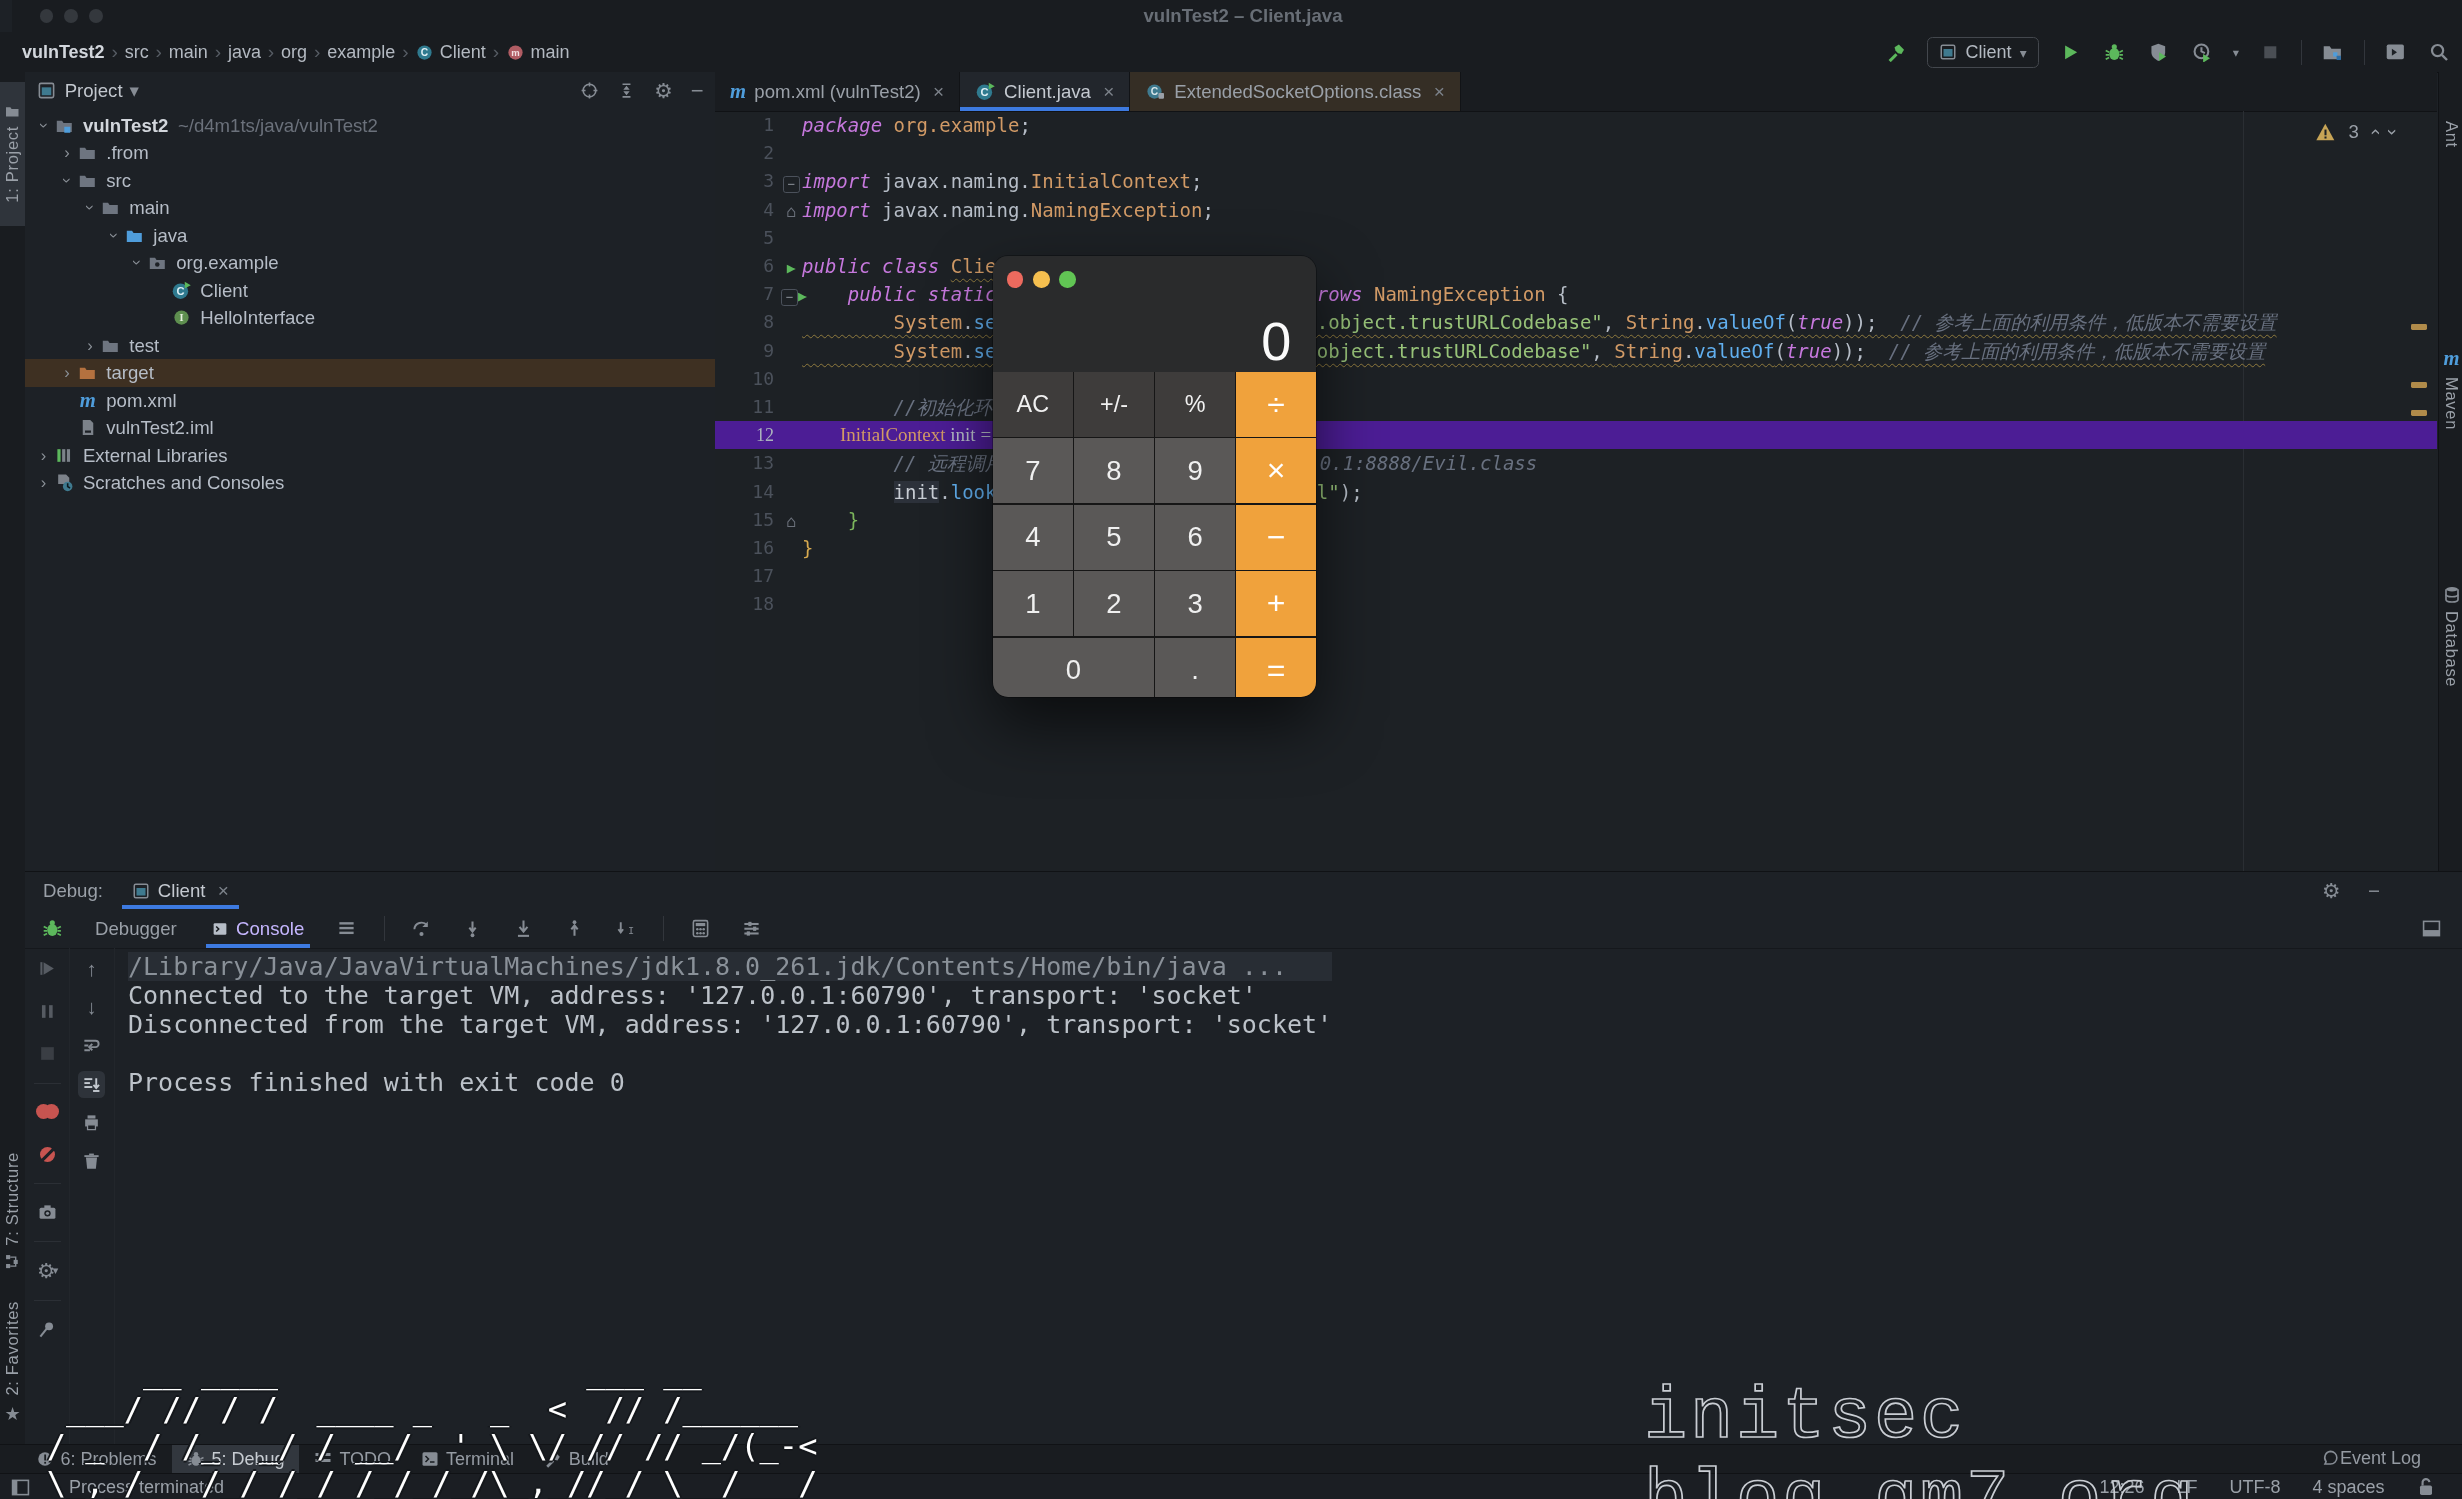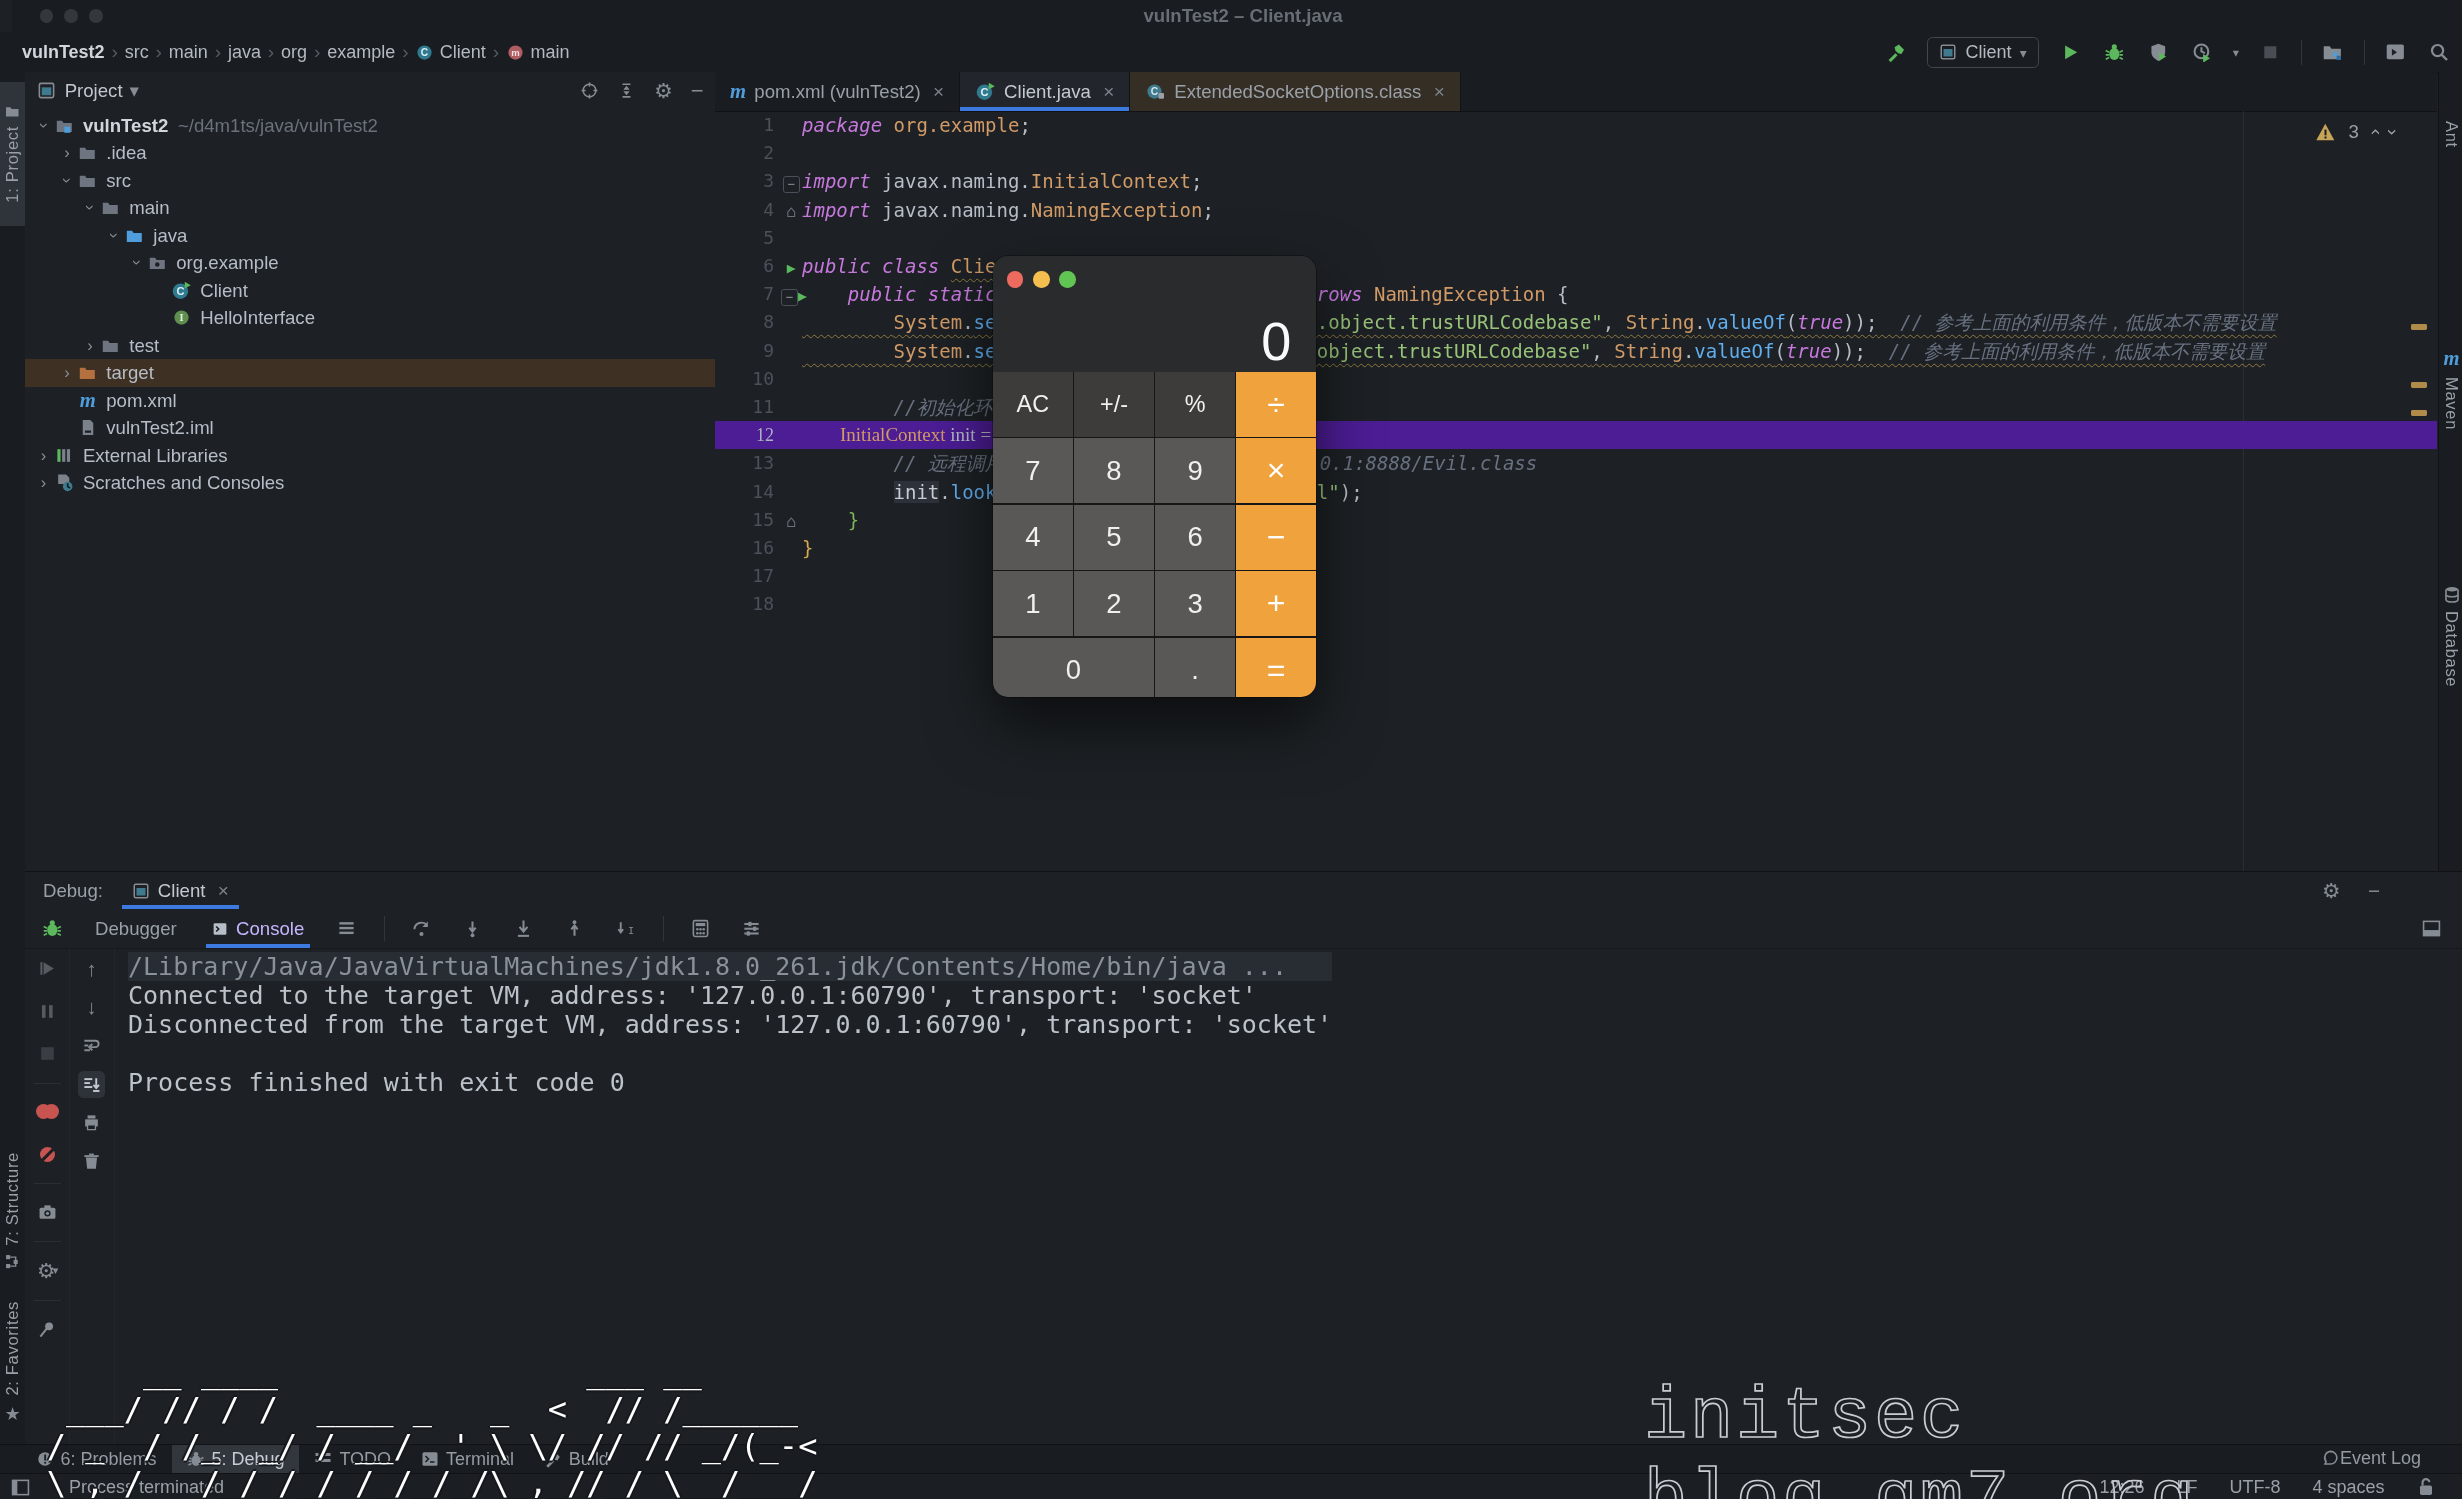--- a/index.html
+++ b/index.html
@@ -326,21 +326,21 @@
           <span class="tname bold">vulnTest2</span>
           <span class="path">~/d4m1ts/java/vulnTest2</span>
         </div>
         <div class="trow" style="top: 30px; padding-left: 33px;">
           <span class="chev">›</span>
           <span class="ticon">
             <svg width="20.6" height="18" viewBox="0 0 24 24">
               <path d="M2 5h7l2 3h11v12H2z" fill="#6e7580"></path>
             </svg>
           </span>
-          <span class="tname">.idea</span>
+          <span class="tname">.from</span>
         </div>
         <div class="trow" style="top: 58px; padding-left: 33px;">
           <span class="chev open">›</span>
           <span class="ticon">
             <svg width="20.6" height="18" viewBox="0 0 24 24">
               <path d="M2 5h7l2 3h11v12H2z" fill="#6e7580"></path>
             </svg>
           </span>
           <span class="tname">src</span>
         </div>

